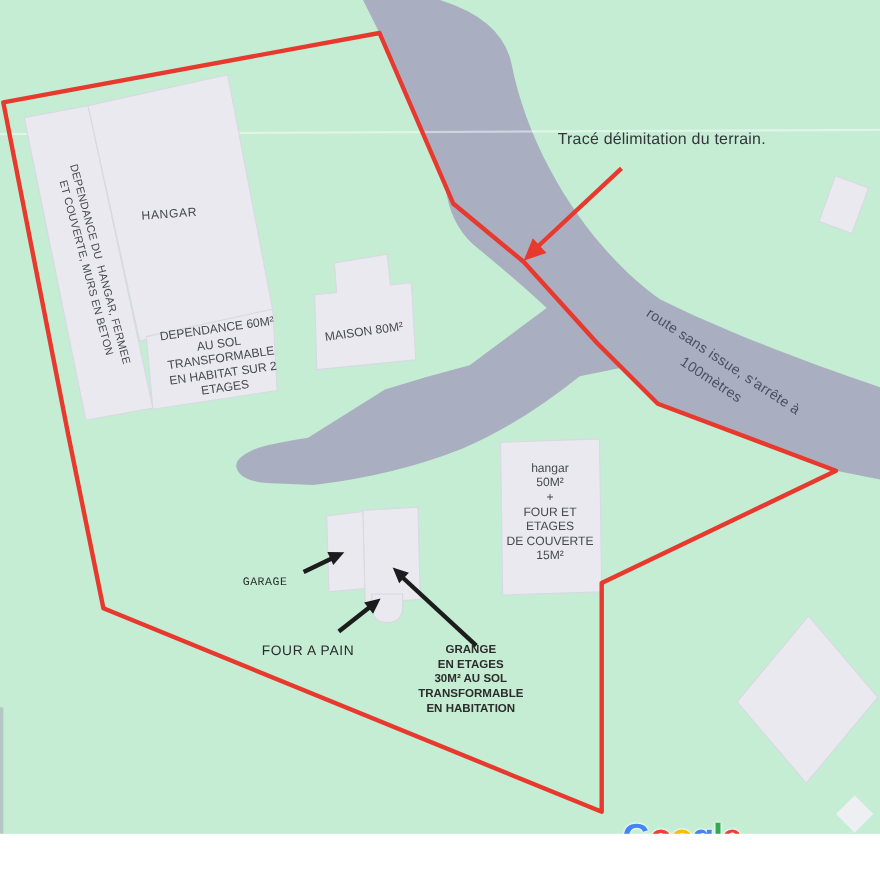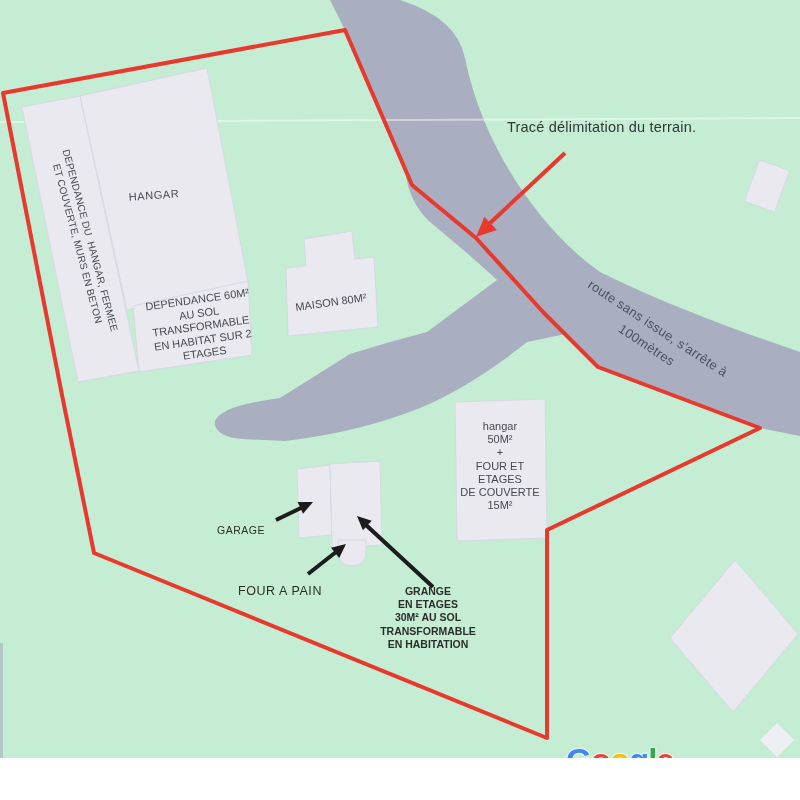--- a/index.html
+++ b/index.html
@@ -27,21 +27,21 @@
   }
   .hangar-label { width:80px; transform:rotate(-4deg); letter-spacing:0.6px; }
   .strip-label {
     width:190px; font-size:10px; line-height:13px; letter-spacing:0.2px;
     transform:rotate(75deg); transform-origin:50% 50%;
   }
   .dependance-label { width:140px; transform:rotate(-8deg); }
   .maison-label { width:110px; transform:rotate(-8deg); white-space:nowrap; }
   .hangar50-label { width:120px; line-height:13.2px; }
   .annot { color:var(--annotation); }
-  .garage-label { width:70px; font-size:10.5px; letter-spacing:0.5px; }
+  .garage-label { width:70px; font-size:10.5px; letter-spacing:0.5px;font-family:Liberation Mono, monospace; }
   .fourapain-label { width:110px; font-size:12.5px; letter-spacing:0.6px; }
   .grange-label { width:120px; font-size:10.5px; line-height:13.2px;font-weight:bold; }
   .watermark {
     position:absolute; left:566px; top:742px; font-size:33px; font-weight:600;
     letter-spacing:-1px; white-space:nowrap;
     text-shadow:0 0 3px #fff, 0 0 2px #fff;
   }
   .bottombar {
     position:absolute; left:0; top:758px; width:800px; height:42px;
     background:var(--strip_white);

